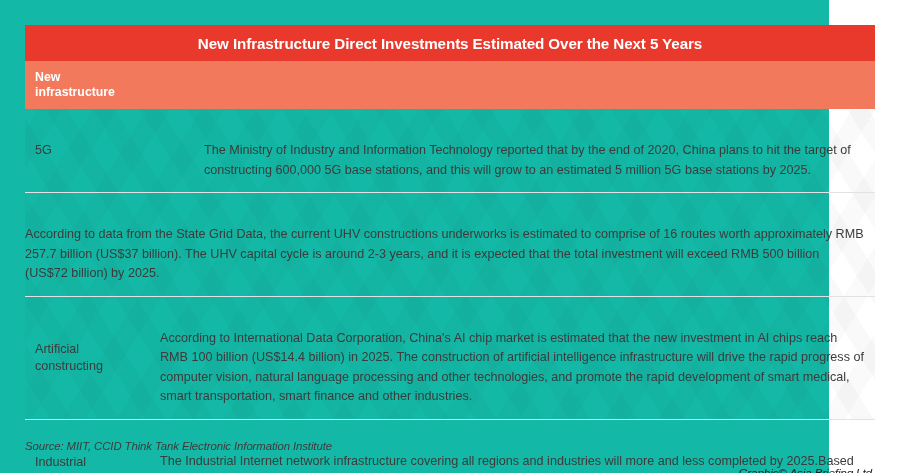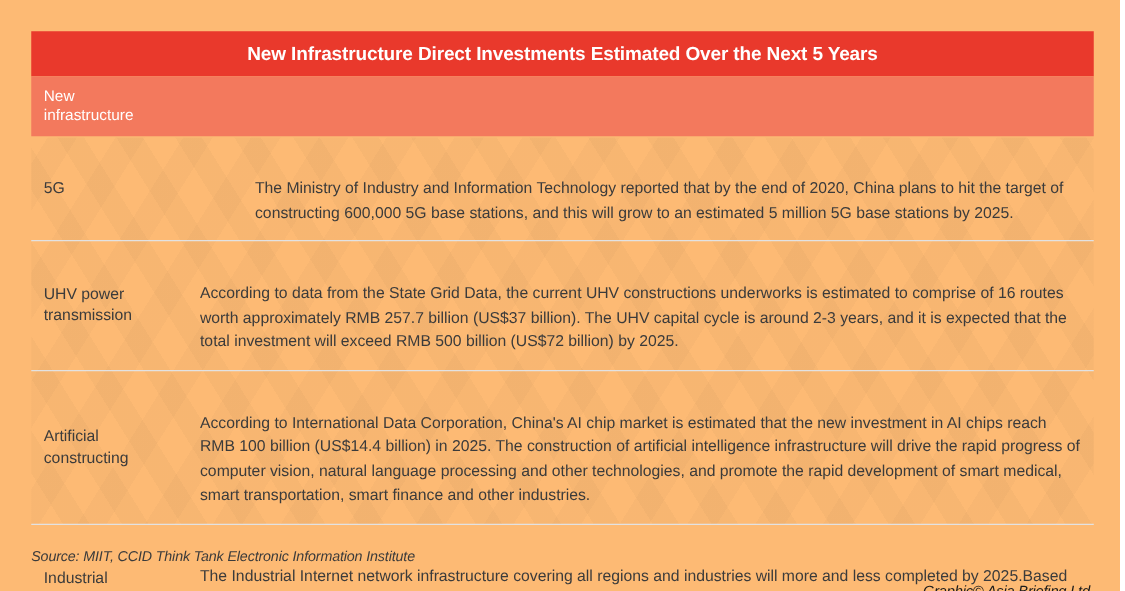--- a/index.html
+++ b/index.html
@@ -7,23 +7,23 @@
   html, body {
     width: 900px;
     height: 473px;
     background: #ffffff;
     font-family: "Liberation Sans", sans-serif;
     overflow: hidden;
   }
 
   #page {
     position: relative;
-    width: 896px;
+    width: 829px;
     height: 473px;
-    background: #fdba74;
+    background: #14b8a6;
   }
 
   
   #watermark {
     position: absolute;
     left: 25px;
     top: 110px;
     width: 850px;
     height: 310px;
     background:
@@ -75,21 +75,21 @@
     background: #f3795d;
     height: 48px;
     display: flex;
     align-items: center;
   }
   .header-band .h-col-a {
     width: 135px;
     padding-left: 10px;
     color: #ffffff;
     font-size: 12.3px;
-    font-weight: normal;
+    font-weight: bold;
     line-height: 15px;
   }
   .header-band .h-col-b {
     flex: 1;
     padding-left: 0px;
     color: #ffffff;
     font-size: 12.3px;
     font-weight: bold;
     line-height: 15px;
   }
@@ -180,26 +180,20 @@
       <div class="row row-5g">
         <div class="cell-label">
           <div>
             <div>5G</div>
           </div>
         </div>
         <div class="cell-body">The Ministry of Industry and Information Technology reported that by the end of 2020, China plans to hit the target of constructing 600,000 5G base stations, and this will grow to an estimated 5 million 5G base stations by 2025.</div>
       </div>
 
       <div class="row row-uhv">
-        <div class="cell-label">
-          <div>
-            <div>UHV power</div>
-            <div>transmission</div>
-          </div>
-        </div>
         <div class="cell-body">According to data from the State Grid Data, the current UHV constructions underworks is estimated to comprise of 16 routes worth approximately RMB 257.7 billion (US$37 billion). The UHV capital cycle is around 2-3 years, and it is expected that the total investment will exceed RMB 500 billion (US$72 billion) by 2025.</div>
       </div>
 
       <div class="row row-ai">
         <div class="cell-label">
           <div>
             <div>Artificial</div>
             <div>constructing</div>
           </div>
         </div>

